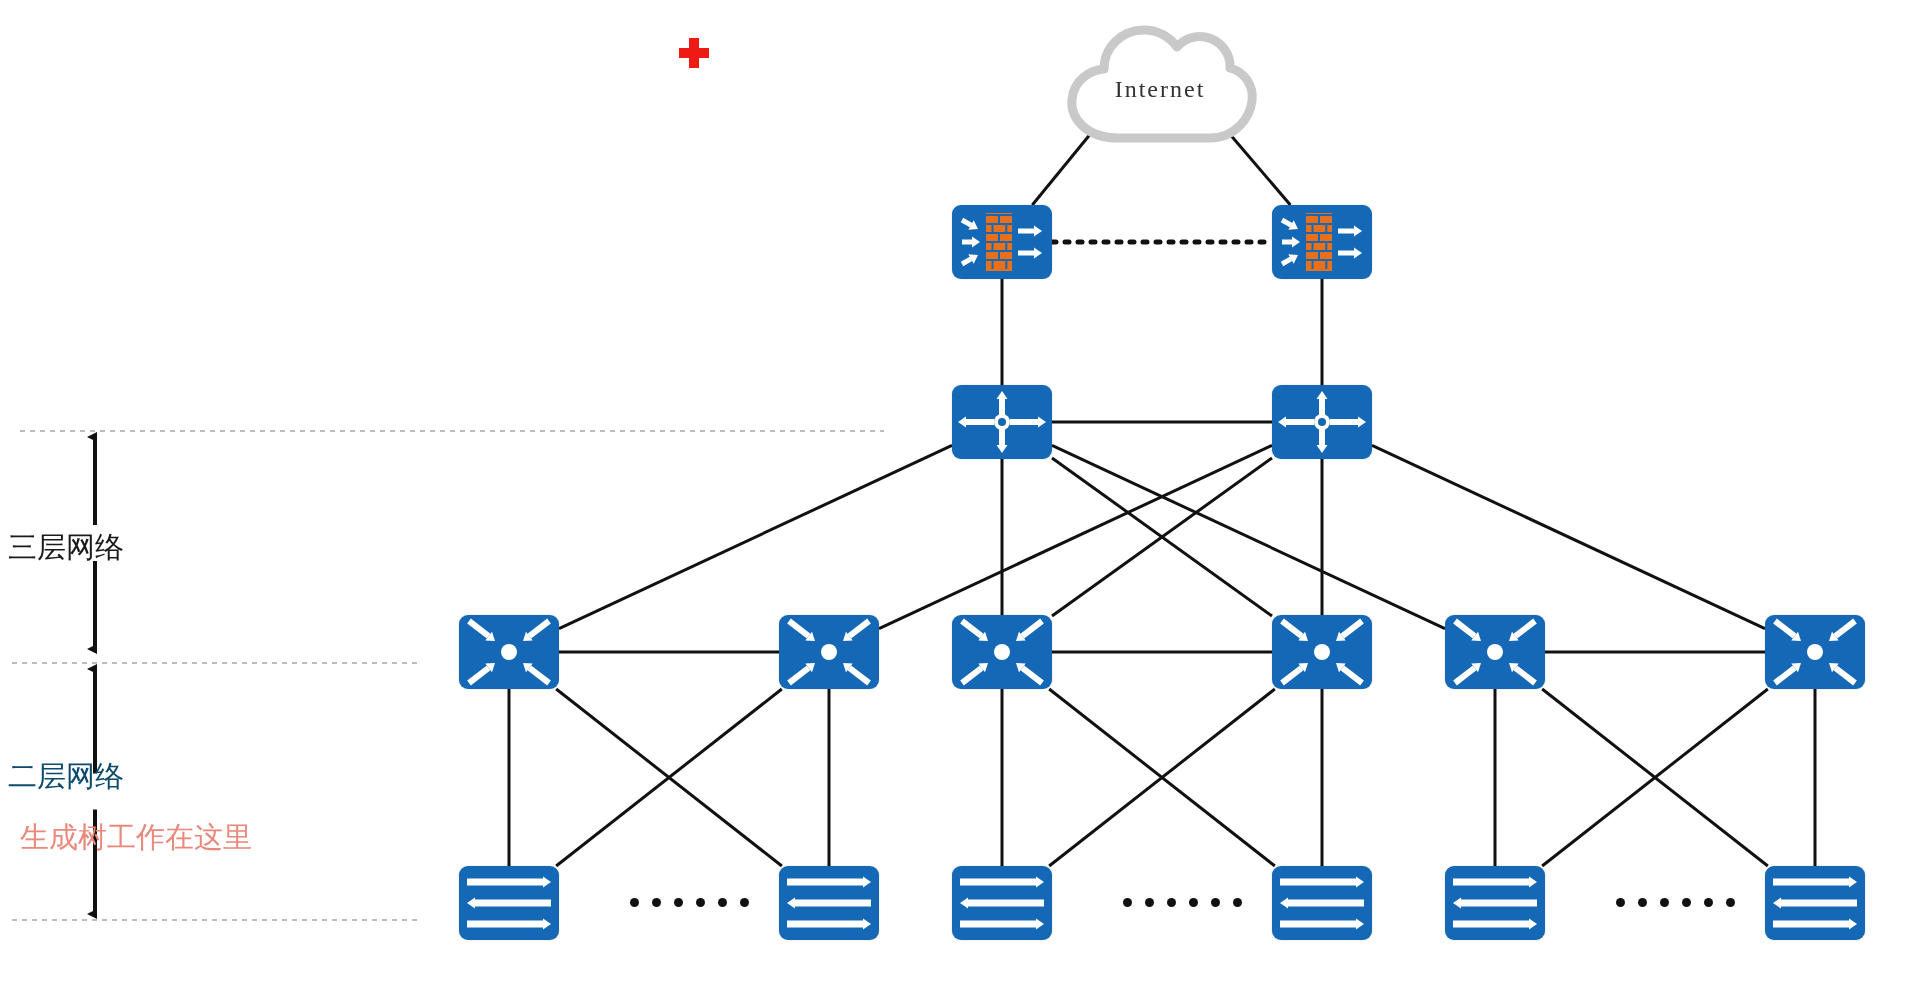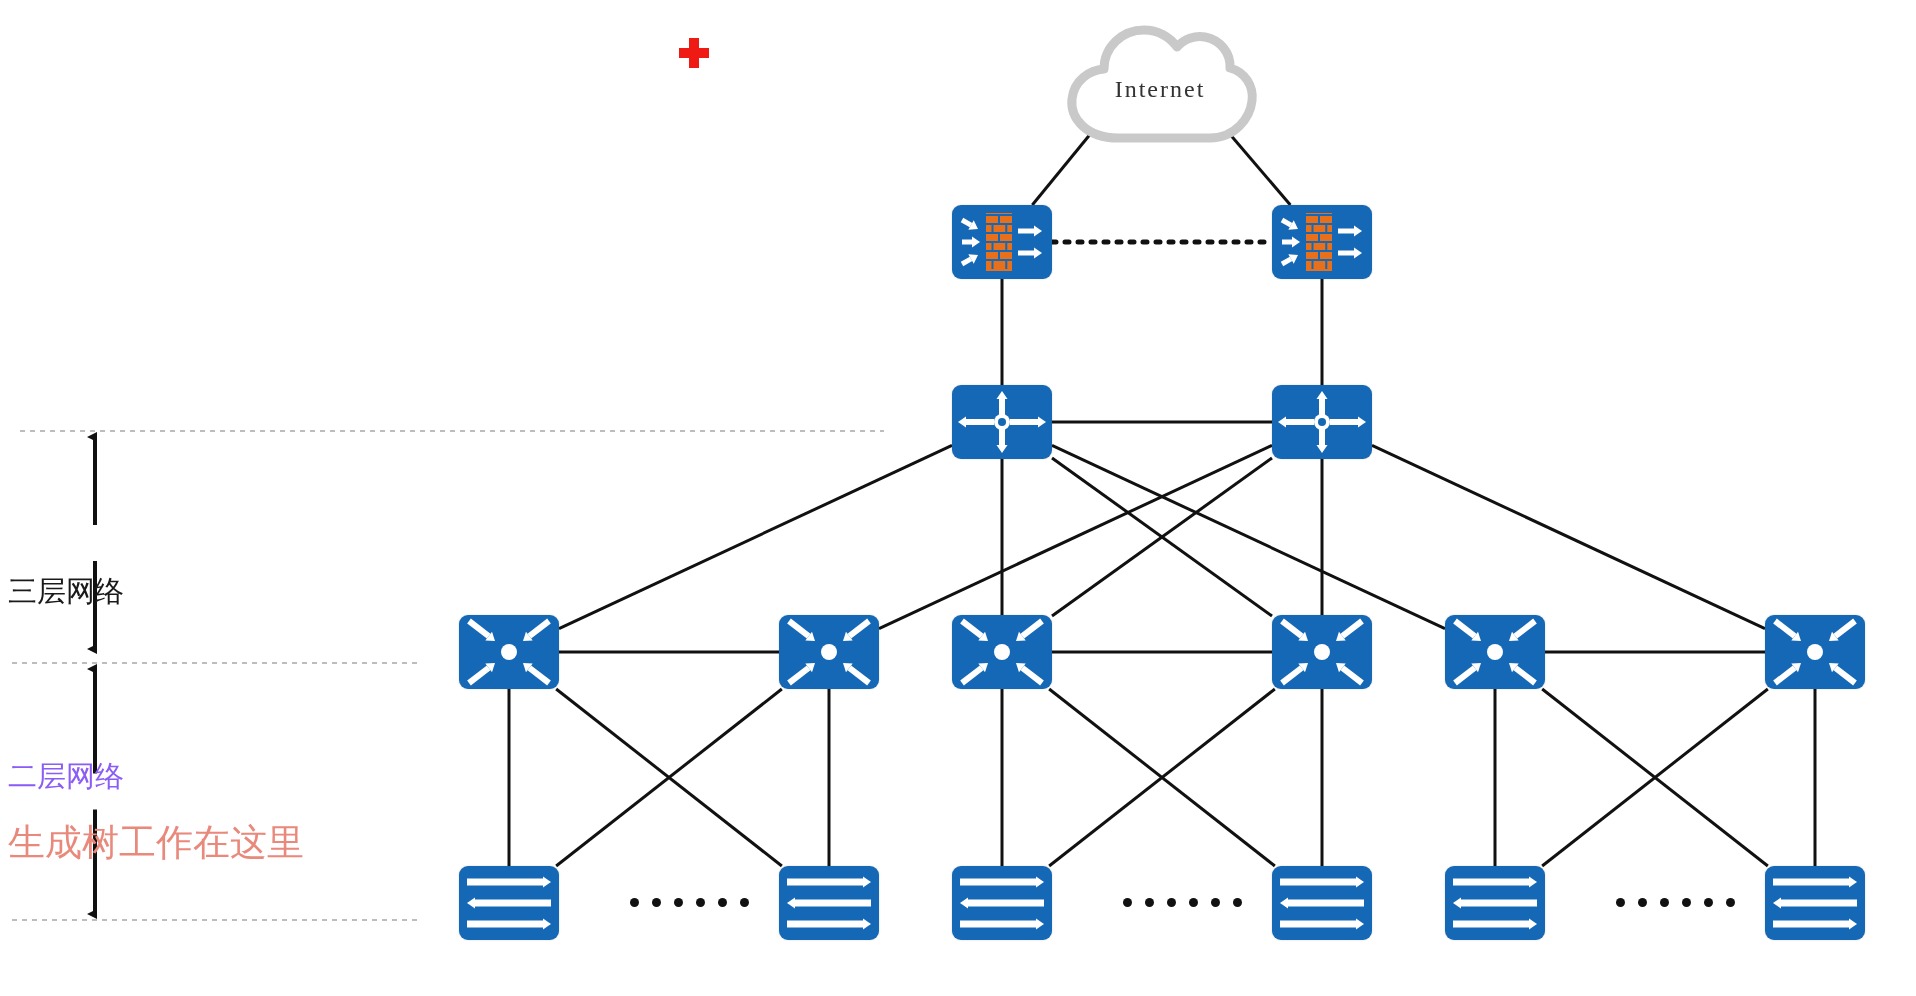--- a/index.html
+++ b/index.html
@@ -14,23 +14,23 @@
 
   .cloud{position:absolute;}
   .cloud-label{position:absolute;text-align:center;color:#333;
                font-family:"Liberation Serif","DejaVu Serif",serif;
                letter-spacing:2px;white-space:nowrap;}
 
   .redcross{position:absolute;}
 
   .zlabel{position:absolute;white-space:nowrap;
           font-family:"DejaVu Sans","Liberation Sans",sans-serif;}
-  .zlabel.l3{color:#1a1a1a;font-size:29px;margin-top:44px;}
-  .zlabel.l2{color:#8b5cf6;font-size:29px;}
-  .zlabel.stp{color:#e8897c;font-size:37px;}
+  .zlabel.l3{color:#1a1a1a;font-size:29px;}
+  .zlabel.l2{color:#0c4a6e;font-size:29px;}
+  .zlabel.stp{color:#e8897c;font-size:29px;margin-left:12px;}
 
   .ellipsis{position:absolute;display:flex;gap:13px;align-items:center;}
   .ellipsis i{display:block;width:9px;height:9px;border-radius:50%;background:#111;}
 </style>
 </head>
 <body>
 
 <div id="stage">
 
   <svg id="wires" viewBox="0 0 1916 996" xmlns="http://www.w3.org/2000/svg">

